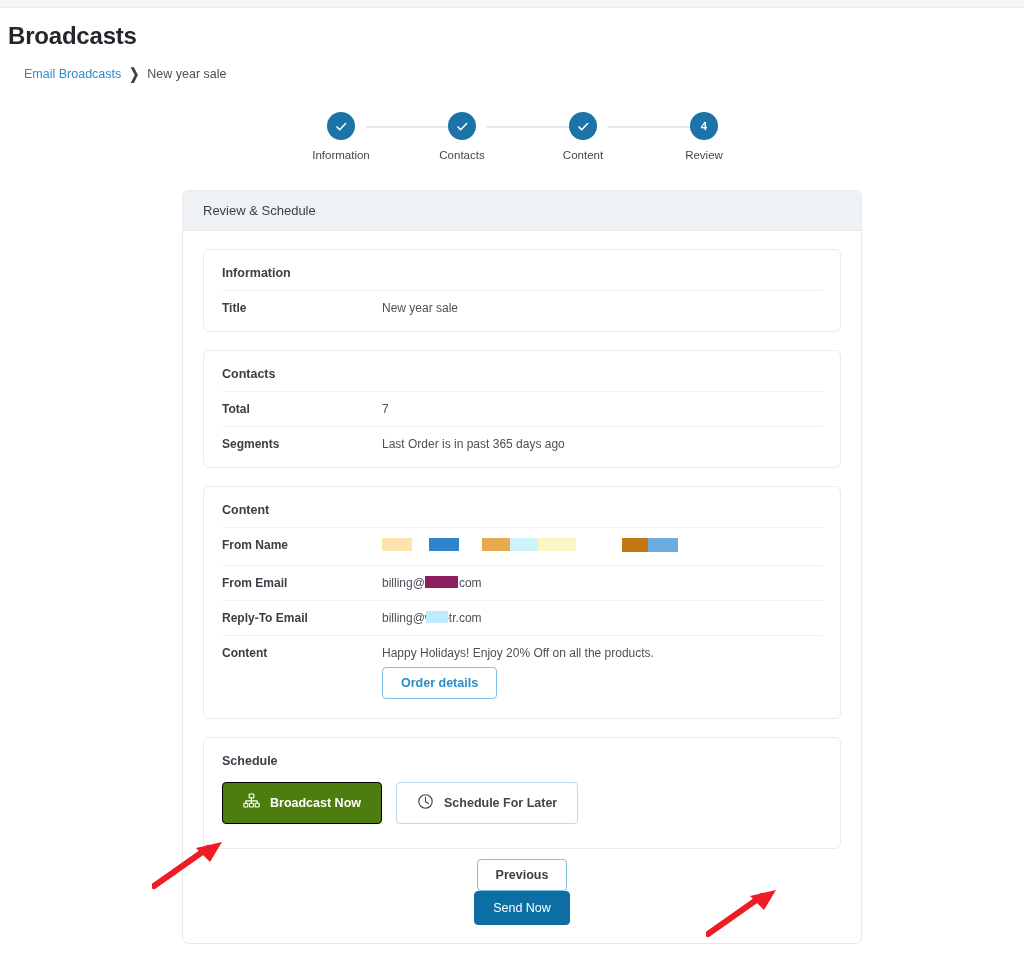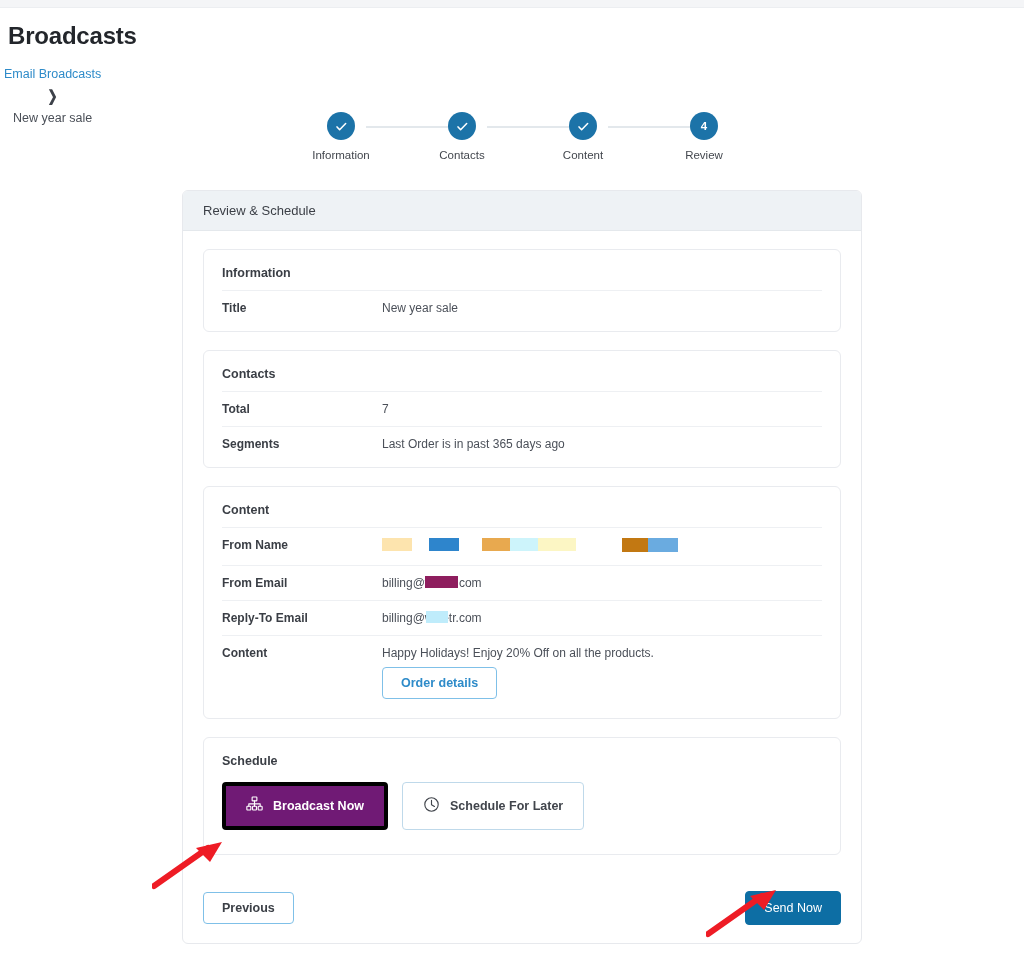--- a/index.html
+++ b/index.html
@@ -18,24 +18,23 @@
     border-bottom: 1px solid #eceef1;
   }
 
   
   .page-title {
     position: absolute; left: 8px; top: 22px;
     font-size: 24px; font-weight: bold;
     color: #23262b; letter-spacing: -0.2px;
   }
   .breadcrumb {
-    position: absolute; left: 4px; top: 67px;
+    position: absolute; left: 24px; top: 67px;
     display: flex; align-items: center; gap: 8px;
     font-size: 12.5px;
-    flex-direction: column;
   }
   .breadcrumb a {
     color: #2e8bc9; text-decoration: none; font-size: 12.5px;
   }
   .crumb-sep {
     font-size: 12px; font-weight: bold; color: #3d4149;
     transform: scaleY(1.25);
   }
   .crumb-current { color: #4a4f57; font-size: 12.5px; }
 
@@ -126,35 +125,35 @@
     font-size: 12.5px; font-weight: bold;
     border-radius: 4px; cursor: pointer;
     display: inline-flex; align-items: center; justify-content: center;
     gap: 10px;
   }
   .btn-outline-blue {
     background: #ffffff; border: 1px solid #7fc0e8;
     color: #2e8bc9; padding: 8px 16px;
   }
   .btn-primary {
-    background: #701a75; border: 4px solid #000000;
+    background: #4d7c0f; border: 1px solid #000000;
     color: #ffffff; padding: 10px 20px;
   }
   .btn-ghost {
     background: #ffffff; border: 1px solid #bfd9ea;
     color: #41454c; padding: 10px 20px; font-weight: bold;
   }
   .view-details {
     margin: 6px 0 4px 0; padding: 8px 18px; font-weight: bold;
   }
   .schedule-btns { display: flex; gap: 14px; padding: 4px 0 10px 0; }
 
   .footer-bar {
     position: absolute; left: 20px; right: 20px; bottom: 18px;
-    display: flex; align-items: center; justify-content: space-between;
+    display: flex; align-items: center; justify-content: space-between; flex-direction: column;
   }
   .btn-previous {
     background: #ffffff; border: 1px solid #7fc0e8;
     color: #3c4047; padding: 8px 18px; font-size: 12.5px; font-weight: bold;
   }
   .btn-send {
     background: #0d6ea4; border: 1px solid #0d6ea4; color: #fff;
     padding: 9px 18px; font-size: 12.5px; font-weight: normal;
   }
 

